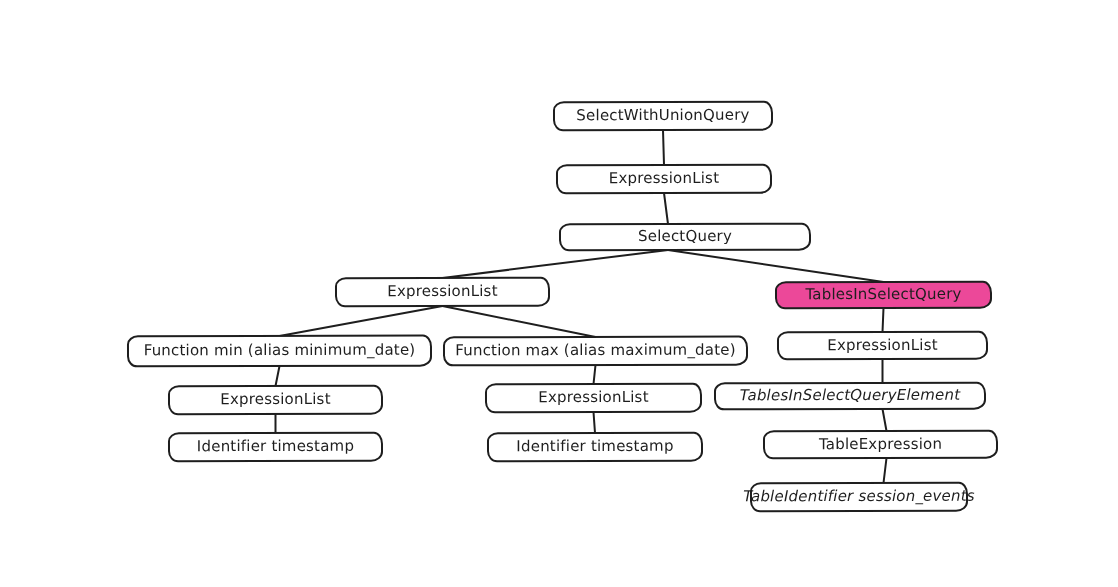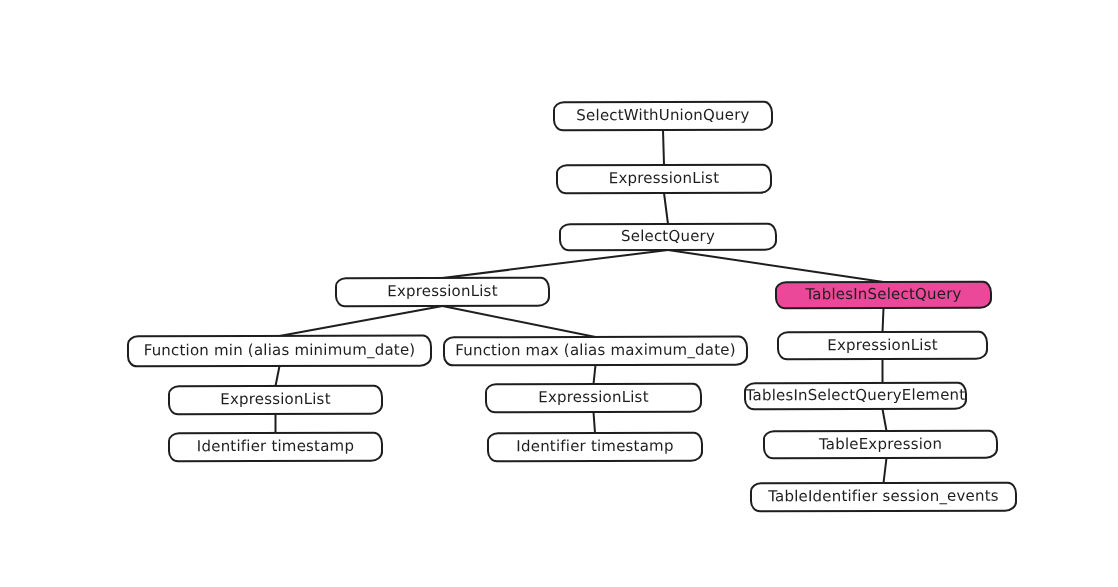--- a/index.html
+++ b/index.html
@@ -65,21 +65,21 @@
       <line x1="882.5" y1="359" x2="882.5" y2="383" stroke="#1e1e1e" stroke-width="2" stroke-linecap="round"></line>
       <line x1="882.5" y1="409" x2="886.5" y2="431" stroke="#1e1e1e" stroke-width="2" stroke-linecap="round"></line>
       <line x1="886.5" y1="458" x2="883.5" y2="483" stroke="#1e1e1e" stroke-width="2" stroke-linecap="round"></line>
     </svg>
 <div class="node" style="left: 553px; top: 101px; width: 220px; height: 30px; background: rgb(255, 255, 255); border-color: rgb(30, 30, 30);">
       <span>SelectWithUnionQuery</span>
     </div>
     <div class="node" style="left: 556px; top: 164px; width: 216px; height: 30px; background: rgb(255, 255, 255); border-color: rgb(30, 30, 30);">
       <span>ExpressionList</span>
     </div>
-    <div class="node" style="left: 559px; top: 223px; width: 218px; height: 28px; background: rgb(255, 255, 255); border-color: rgb(30, 30, 30);">
+    <div class="node" style="left: 559px; top: 223px; width: 252px; height: 28px; background: rgb(255, 255, 255); border-color: rgb(30, 30, 30);">
       <span>SelectQuery</span>
     </div>
     <div class="node" style="left: 335px; top: 277px; width: 215px; height: 30px; background: rgb(255, 255, 255); border-color: rgb(30, 30, 30);">
       <span>ExpressionList</span>
     </div>
     <div class="node" style="left: 775px; top: 281px; width: 217px; height: 28px; background: #ec4899; border-color: rgb(30, 30, 30);">
       <span>TablesInSelectQuery</span>
     </div>
     <div class="node" style="left: 443px; top: 336px; width: 305px; height: 30px; background: rgb(255, 255, 255); border-color: rgb(30, 30, 30);">
       <span>Function max (alias maximum_date)</span>
@@ -95,22 +95,22 @@
     </div>
     <div class="node" style="left: 168px; top: 432px; width: 215px; height: 30px; background: rgb(255, 255, 255); border-color: rgb(30, 30, 30);">
       <span>Identifier timestamp</span>
     </div>
     <div class="node" style="left: 487px; top: 432px; width: 216px; height: 30px; background: rgb(255, 255, 255); border-color: rgb(30, 30, 30);">
       <span>Identifier timestamp</span>
     </div>
     <div class="node" style="left: 777px; top: 331px; width: 211px; height: 29px; background: rgb(255, 255, 255); border-color: rgb(30, 30, 30);">
       <span>ExpressionList</span>
     </div>
-    <div class="node" style="left: 744px; top: 382px; width: 223px; height: 28px; background: rgb(255, 255, 255); border-color: rgb(30, 30, 30);">
+    <div class="node" style="left: 714px; top: 382px; width: 272px; height: 28px; background: rgb(255, 255, 255); border-color: rgb(30, 30, 30); font-style: italic;">
       <span>TablesInSelectQueryElement</span>
     </div>
     <div class="node" style="left: 763px; top: 430px; width: 235px; height: 29px; background: rgb(255, 255, 255); border-color: rgb(30, 30, 30);">
       <span>TableExpression</span>
     </div>
-    <div class="node" style="left: 750px; top: 482px; width: 267px; height: 30px; background: rgb(255, 255, 255); border-color: rgb(30, 30, 30);">
+    <div class="node" style="left: 750px; top: 482px; width: 218px; height: 30px; background: rgb(255, 255, 255); border-color: rgb(30, 30, 30); font-style: italic;">
       <span>TableIdentifier session_events</span>
     </div>
   </div>
 
 </body></html>

